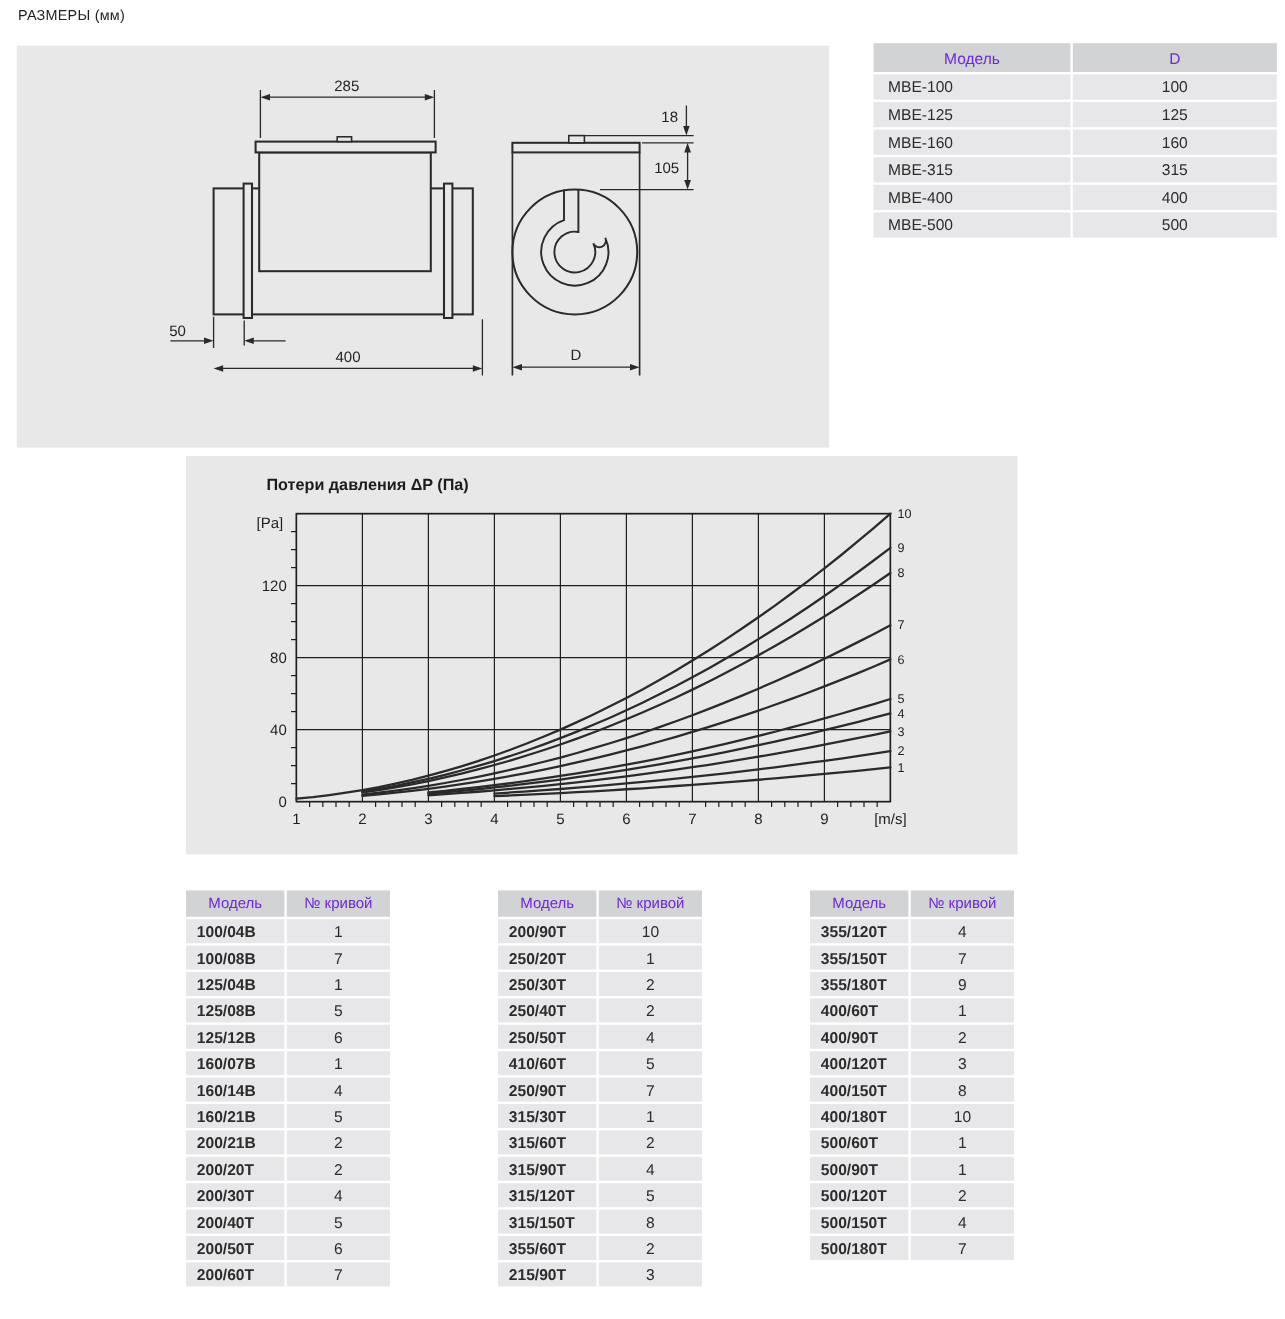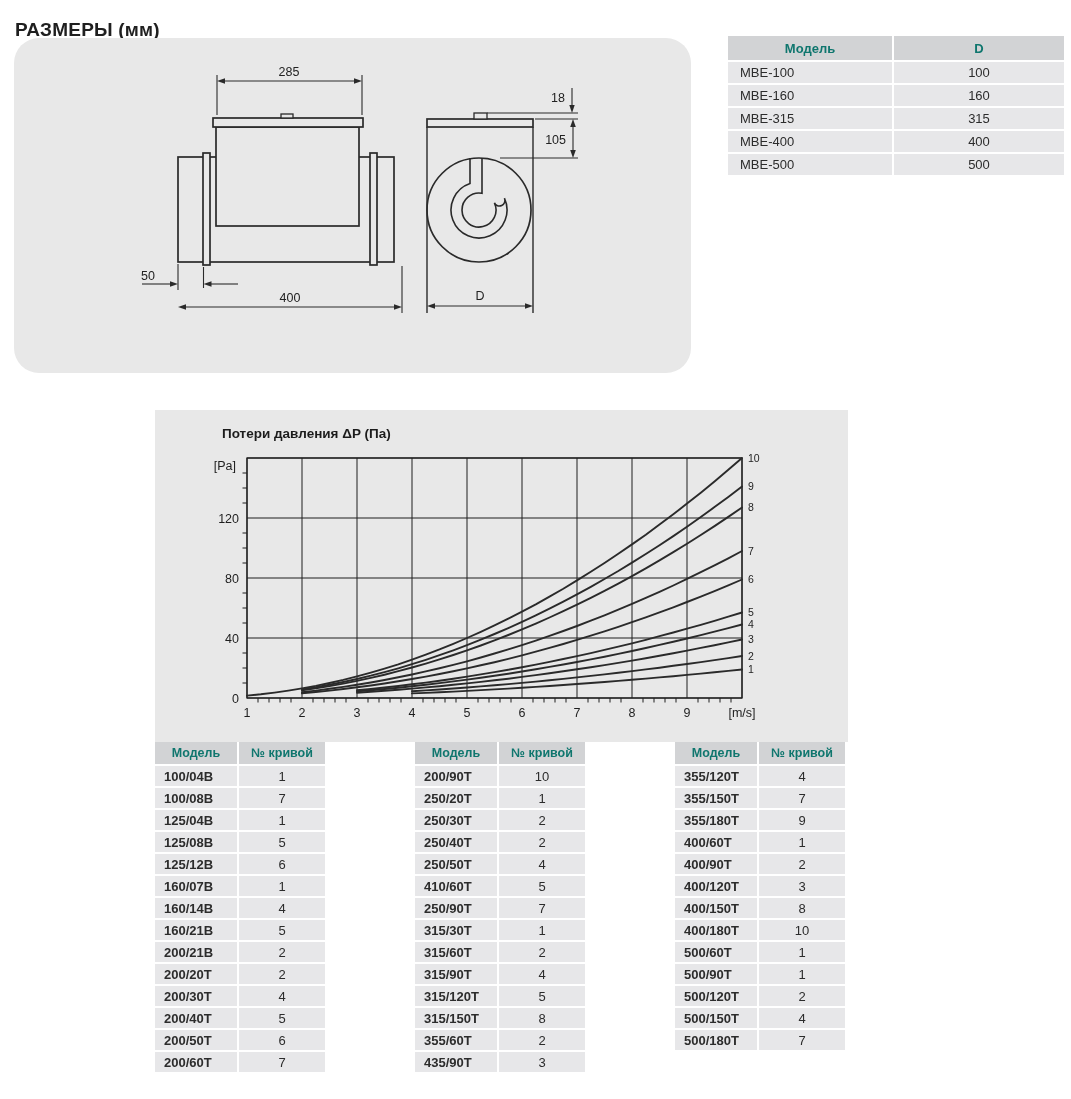--- a/index.html
+++ b/index.html
@@ -1,28 +1,28 @@
 <!DOCTYPE html>
 <html><head>
 <meta charset="utf-8">
 <style>
   html,body{margin:0;padding:0;background:#fff;}
   body{font-family:"Liberation Sans","DejaVu Sans",sans-serif;color:#242424;}
   #page{position:relative;width:1071px;height:1099px;background:#fff;overflow:hidden;}
 
   .panel{position:absolute;background:#e8e8e8;}
 
-  #page-title{position:absolute;left:15px;top:6px;font-size:19px;font-weight:bold;
-    letter-spacing:.2px;color:#1f1f1f;margin-top:13px;}
+  #page-title{position:absolute;left:15px;top:6px;font-size:12px;font-weight:normal;
+    letter-spacing:.2px;color:#1f1f1f;}
 
   
   .tbl{position:absolute;}
   .trow{display:flex;margin-bottom:2px;}
   .tcell{background:#e7e7e9;display:flex;align-items:center;font-size:13px;color:#2c2c2c;}
-  .thead .tcell{background:#d2d3d5;font-weight:bold;justify-content:center;color:#0f766e;}
+  .thead .tcell{background:#d2d3d5;font-weight:normal;justify-content:center;color:#6d28d9;}
   .tcell.c0{padding-left:0;}
   .tbl .trow .c0{margin-right:2px;}
   .tbl .trow .c1{flex:1;justify-content:center;}
 
   
   #model-table{left:728px;top:36px;width:336px;}
   #model-table .thead .tcell{height:24px;}
   #model-table .tcell{height:21px;}
   #model-table .c0{width:164px;}
   #model-table .trow:not(.thead) .c0{padding-left:12px;width:152px;text-align:center;}
@@ -31,24 +31,24 @@
   .curve-table{width:170px;top:742px;}
   .curve-table .thead .tcell{height:22px;font-size:12.5px;}
   .curve-table .tcell{height:20px;}
   .curve-table .c0{width:82px;}
   .curve-table .trow:not(.thead) .c0{padding-left:9px;width:73px;font-weight:bold;}
   #curve-table-1{left:155px;}
   #curve-table-2{left:415px;}
   #curve-table-3{left:675px;}
 
   
-  #drawing-panel{left:14px;top:38px;width:677px;height:335px;border-radius:25px;}
+  #drawing-panel{left:14px;top:38px;width:677px;height:335px;}
 
   
-  #chart-panel{left:155px;top:410px;width:693px;height:332px;}
+  #chart-panel{left:155px;top:380px;width:693px;height:332px;}
 
   svg text{font-family:"Liberation Sans","DejaVu Sans",sans-serif;}
 </style>
 </head>
 <body>
 
 <div id="page">
 
   <div id="page-title">РАЗМЕРЫ (мм)</div>
 
@@ -127,20 +127,24 @@
 
   <div id="model-table" class="tbl">
     <div class="trow thead">
       <div class="tcell c0">Модель</div>
       <div class="tcell c1">D</div>
     </div>
     <div>
         <div class="trow">
           <div class="tcell c0">MBE-100</div>
           <div class="tcell c1">100</div>
+        </div>
+        <div class="trow">
+          <div class="tcell c0">MBE-125</div>
+          <div class="tcell c1">125</div>
         </div>
         <div class="trow">
           <div class="tcell c0">MBE-160</div>
           <div class="tcell c1">160</div>
         </div>
         <div class="trow">
           <div class="tcell c0">MBE-315</div>
           <div class="tcell c1">315</div>
         </div>
         <div class="trow">
@@ -376,21 +380,21 @@
         </div>
         <div class="trow">
           <div class="tcell c0">315/150T</div>
           <div class="tcell c1">8</div>
         </div>
         <div class="trow">
           <div class="tcell c0">355/60T</div>
           <div class="tcell c1">2</div>
         </div>
         <div class="trow">
-          <div class="tcell c0">435/90T</div>
+          <div class="tcell c0">215/90T</div>
           <div class="tcell c1">3</div>
         </div>
       </div>
   </div>
 
   <div id="curve-table-3" class="tbl curve-table">
     <div class="trow thead">
       <div class="tcell c0">Модель</div>
       <div class="tcell c1">№ кривой</div>
     </div>

